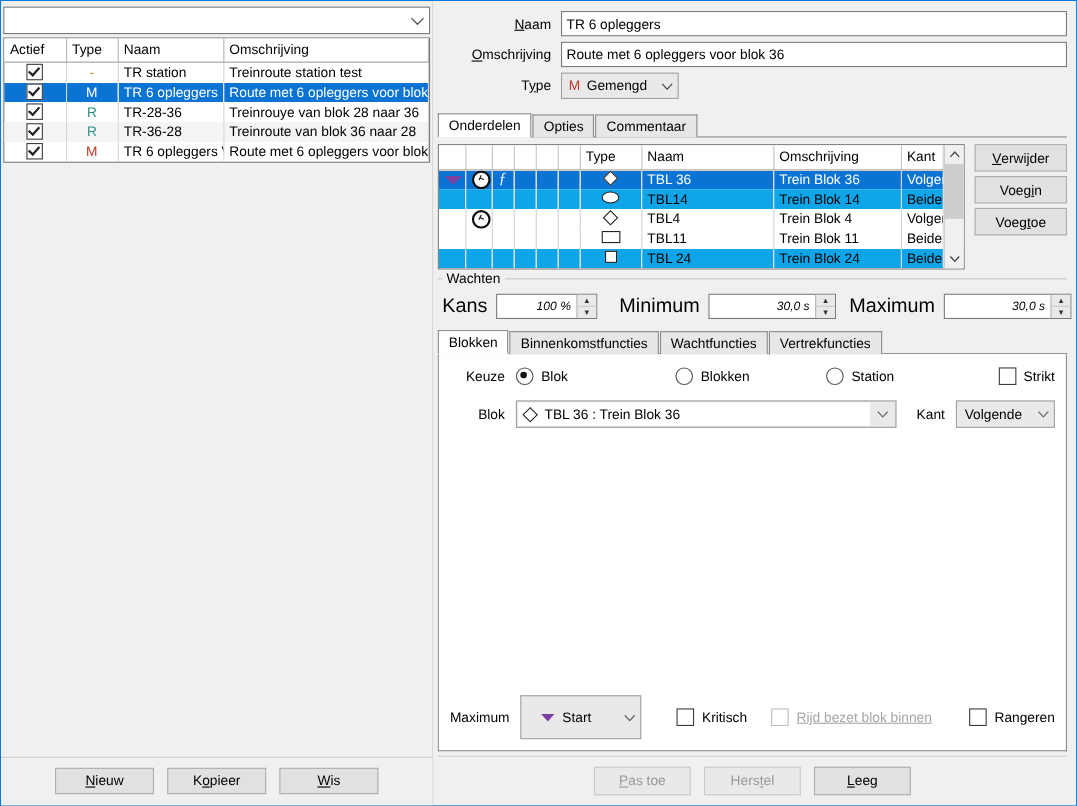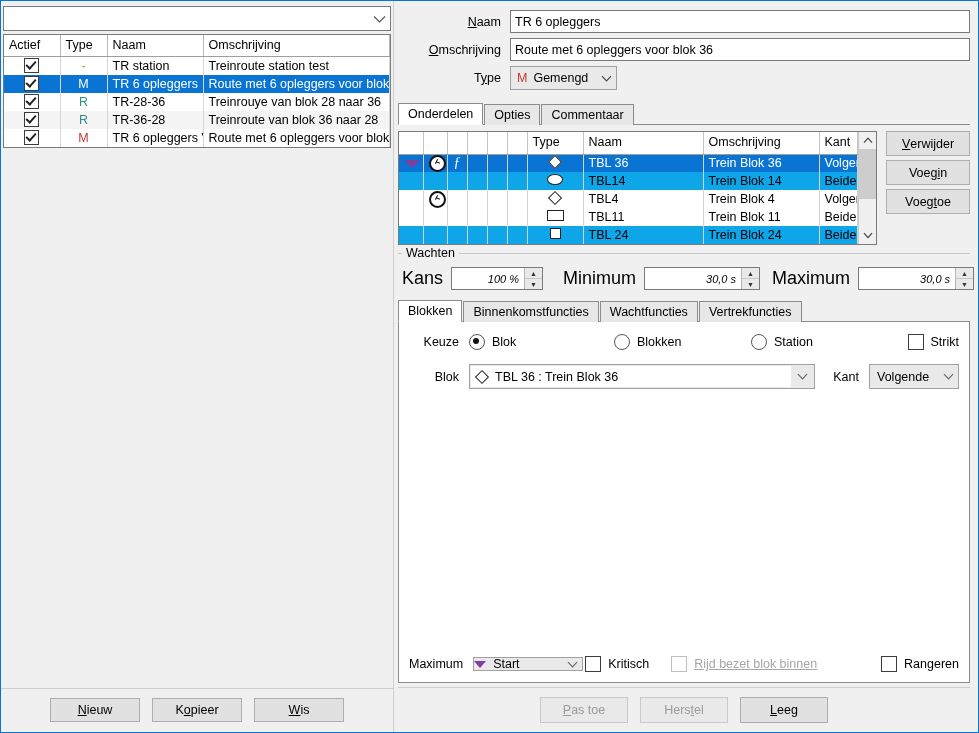--- a/index.html
+++ b/index.html
@@ -311,22 +311,22 @@
   .kant-combo{
     width:90px;flex:0 0 90px;height:25px;border:1px solid #a0a0a0;background:#e9e9e9;
     display:flex;align-items:center;justify-content:space-between;
     padding-left:7px;box-sizing:border-box;font-size:12.5px;
   }
   .kant-combo .kc-arrow{width:20px;display:flex;align-items:center;justify-content:center;color:#555;}
   .markeer-row{
     display:flex;align-items:center;padding:0 10px 10px 10px;margin-top:auto;
   }
   .markeer-combo{
-    width:110px;flex:0 0 110px;height:14px;border:1px solid #a0a0a0;background:#e9e9e9;
-    display:flex;align-items:center;box-sizing:border-box;padding:0 0 0 0;
+    width:110px;flex:0 0 110px;height:40px;border:1px solid #a0a0a0;background:#e9e9e9;
+    display:flex;align-items:center;box-sizing:border-box;padding:0 0 0 18px;
   }
   .markeer-combo .mc-tri{
     width:0;height:0;border-left:6px solid transparent;border-right:6px solid transparent;
     border-top:7px solid #7d3fa0;margin-right:7px;
   }
   .markeer-combo .mc-text{flex:1 1 auto;font-size:12.5px;}
   .markeer-combo .mc-arrow{width:20px;display:flex;align-items:center;justify-content:center;color:#555;}
 
   
   .bottombar{
@@ -655,21 +655,21 @@
           <div style="padding-right:10px">Maximum</div>
           <div class="markeer-combo">
             <span class="mc-tri"></span>
             <span class="mc-text">Start</span>
             <span class="mc-arrow">
               <svg width="11" height="7" viewBox="0 0 11 7">
                   <path d="M1 1.2 L5.5 6 L10 1.2" stroke="#666" stroke-width="1.1" fill="none"></path>
                 </svg>
             </span>
           </div>
-          <div class="opt" style="margin-left:2px">
+          <div class="opt" style="margin-left:32px">
             <span class="cbox"></span>
             <span>Kritisch</span>
           </div>
           <div class="opt dim-text" style="margin-left:22px">
             <span class="cbox dim"></span>
             <span>Rijd bezet blok binnen</span>
           </div>
           <div class="opt" style="margin-left:auto">
             <span class="cbox"></span>
             <span>Rangeren</span>

